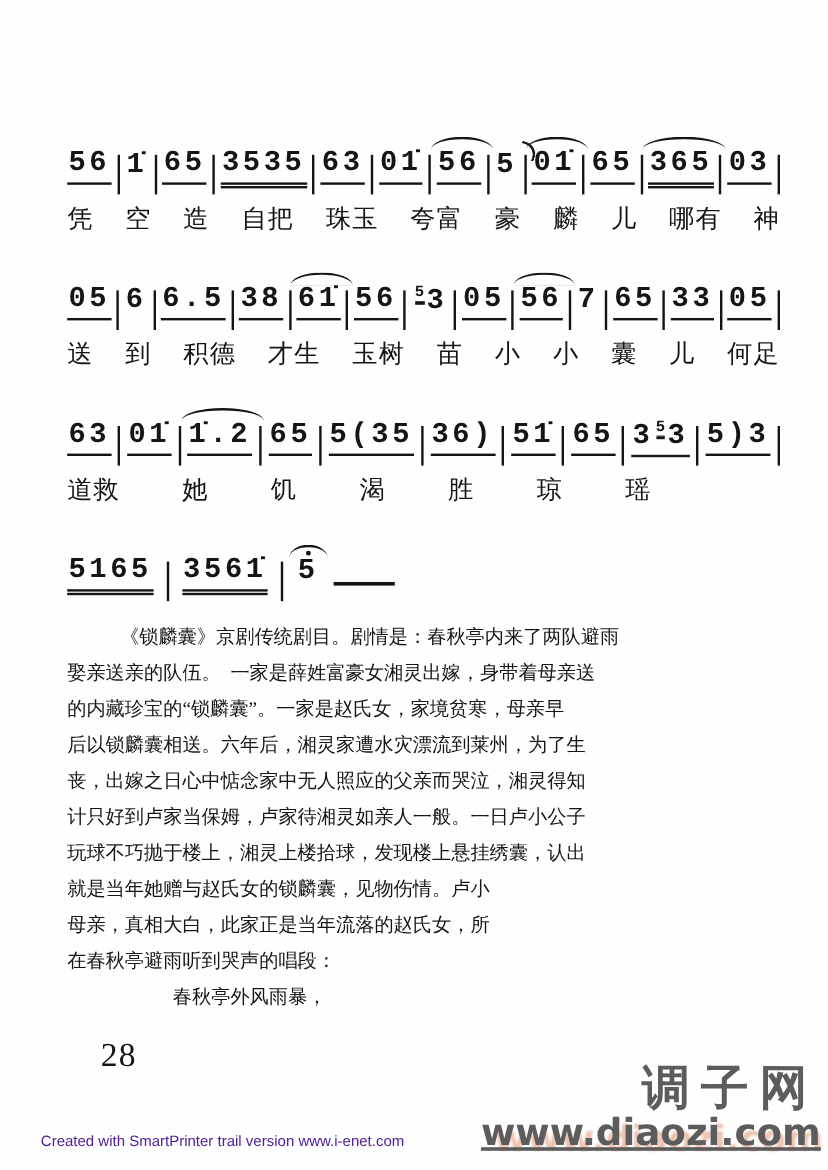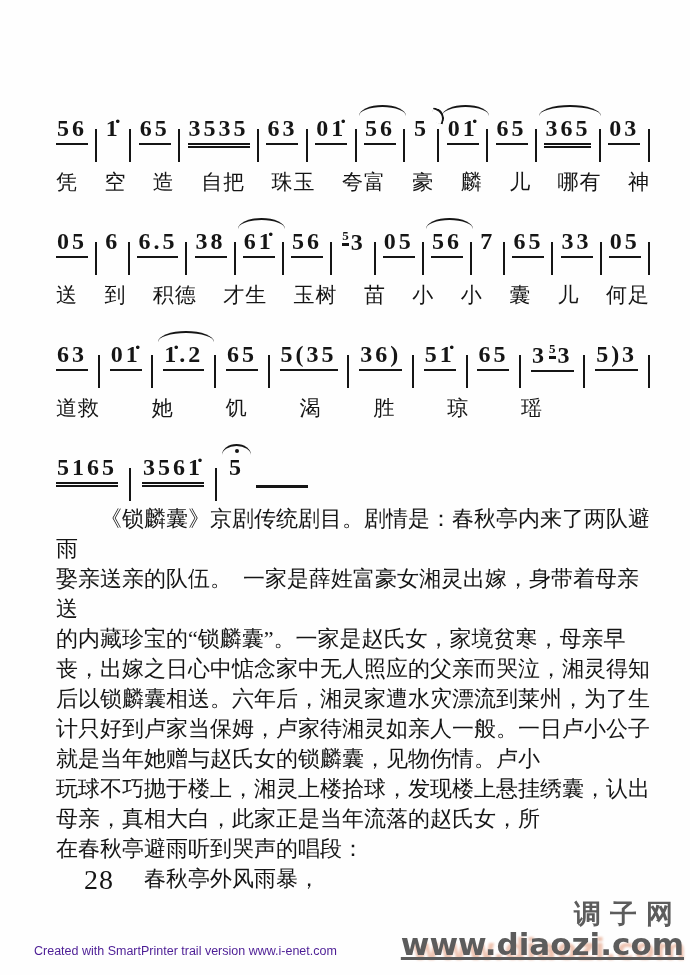--- a/index.html
+++ b/index.html
@@ -1,52 +1,52 @@
 <!DOCTYPE html>
 <html><head>
 <meta charset="utf-8">
 <style>
   html,body{margin:0;padding:0;}
   body{background:#ddd;font-family:"Liberation Serif","DejaVu Serif",serif;}
   .page{position:relative;width:690px;height:975px;margin:0 auto;background:#fefefe;overflow:hidden;color:var(--ink,#1a1a1a);}
 
   
   .score{position:absolute;left:56px;right:40px;top:104px;}
-  .music-row{display:flex;justify-content:space-between;align-items:flex-start;height:46px;margin-bottom:4px;padding-top:12px;
-             font-family:Liberation Serif, serif;font-weight:bold;font-size:24px;}
+  .music-row{display:flex;justify-content:space-between;align-items:center;height:46px;margin-bottom:4px;padding-top:12px;
+             font-family:Liberation Mono, monospace;font-weight:bold;font-size:24px;}
   .music-row.compact{justify-content:flex-start;gap:11px;width:46%;}
   .note{position:relative;display:inline-block;letter-spacing:3px;line-height:1;padding:0 1px 3px 1px;}
   .note.u1{border-bottom:2.5px solid var(--ink,#111);}
   .note.u2{border-bottom:2.5px solid var(--ink,#111);}
   .note.u2::after{content:"";position:absolute;left:0;right:0;bottom:-5px;height:2px;background:var(--ink,#111);}
   .note.arc::before,.note.fermata::before{content:"";position:absolute;left:-5px;right:-10px;top:-11px;height:9px;
        border-top:2.5px solid var(--ink,#111);border-radius:50% 50% 0 0 / 100% 100% 0 0;}
   .note.fermata::before{left:-6px;right:-6px;}
   .note.fermata::after{content:"";position:absolute;top:-6px;left:50%;margin-left:-2px;width:4px;height:4px;border-radius:50%;background:var(--ink,#111);}
   .note.slide::after{content:"";position:absolute;top:-7px;right:-15px;width:12px;height:12px;
        border-top:2.5px solid var(--ink,#111);border-right:2.5px solid var(--ink,#111);border-top-right-radius:11px;transform:rotate(18deg);}
   .supx{font-size:13px;vertical-align:10px;letter-spacing:0;border-bottom:1px solid var(--ink,#111);box-shadow:0 2px 0 var(--ink,#111);margin:0 2px;}
   .bar{width:2px;height:33px;background:var(--ink,#111);align-self:flex-end;margin-bottom:0;}
   .dash{width:52px;height:3.5px;background:var(--ink,#111);align-self:flex-end;margin-bottom:13px;}
   .lyrics-row{display:flex;justify-content:space-between;margin:6px 0 21px 0;font-size:21px;letter-spacing:1px;}
   .lyrics-row.row3{width:82%;}
   .lyric{white-space:nowrap;}
 
   
-  .article{position:absolute;left:56px;right:36px;top:504px;font-size:22px;line-height:30px;}
+  .article{position:absolute;left:56px;right:36px;top:517px;font-size:16px;line-height:30px;}
   .article .para-line{white-space:pre-wrap;}
   .article .para-line:first-child{text-indent:44px;}
   .article .para-line:last-child{padding-left:88px;}
 
   .page-number{position:absolute;left:84px;top:864px;font-size:28px;letter-spacing:1px;}
 
   
   .watermark{position:absolute;right:6px;bottom:14px;text-align:right;line-height:1.05;
              font-family:"DejaVu Sans","Liberation Sans",sans-serif;font-weight:bold;}
-  .wm-name{font-size:27px;color:var(--wm,#5c5c5c);letter-spacing:9px;margin-right:2px;margin-left:16px;}
+  .wm-name{font-size:40px;color:var(--wm,#5c5c5c);letter-spacing:9px;margin-right:2px;margin-left:16px;}
   .wm-url-wrap{position:relative;display:block;}
   .wm-url{position:relative;font-size:31px;color:var(--wm,#5a5a5a);letter-spacing:0px;z-index:2;text-decoration:underline;}
   .wm-url-ghost{position:absolute;right:-2px;top:6px;font-size:30px;color:var(--wmghost,#dd8a66);opacity:.5;filter:blur(1px);z-index:1;}
 
   
   .footer{position:absolute;left:34px;bottom:17px;font-size:12.5px;color:#4c1d95;
           font-family:"Liberation Sans","DejaVu Sans",sans-serif;}
 </style>
 </head>
 <body>
@@ -172,25 +172,25 @@
         <span class="bar"></span>
         <span class="note fermata">5</span>
         <span class="dash"></span>
       </div>
     </div>
 
   <div class="article">
       <div class="para-line">《锁麟囊》京剧传统剧目。剧情是：春秋亭内来了两队避雨</div>
       <div class="para-line">娶亲送亲的队伍。  一家是薛姓富豪女湘灵出嫁，身带着母亲送</div>
       <div class="para-line">的内藏珍宝的“锁麟囊”。一家是赵氏女，家境贫寒，母亲早</div>
+      <div class="para-line">后以锁麟囊相送。六年后，湘灵家遭水灾漂流到莱州，为了生</div>
       <div class="para-line">丧，出嫁之日心中惦念家中无人照应的父亲而哭泣，湘灵得知</div>
-      <div class="para-line">后以锁麟囊相送。六年后，湘灵家遭水灾漂流到莱州，为了生</div>
       <div class="para-line">计只好到卢家当保姆，卢家待湘灵如亲人一般。一日卢小公子</div>
+      <div class="para-line">玩球不巧抛于楼上，湘灵上楼拾球，发现楼上悬挂绣囊，认出</div>
       <div class="para-line">就是当年她赠与赵氏女的锁麟囊，见物伤情。卢小</div>
-      <div class="para-line">玩球不巧抛于楼上，湘灵上楼拾球，发现楼上悬挂绣囊，认出</div>
       <div class="para-line">母亲，真相大白，此家正是当年流落的赵氏女，所</div>
       <div class="para-line">在春秋亭避雨听到哭声的唱段：</div>
       <div class="para-line">春秋亭外风雨暴，</div>
     </div>
 
   <div class="page-number">28</div>
 
   <div class="watermark">
     <span class="wm-name">调子网</span>
     <span class="wm-url-wrap">

